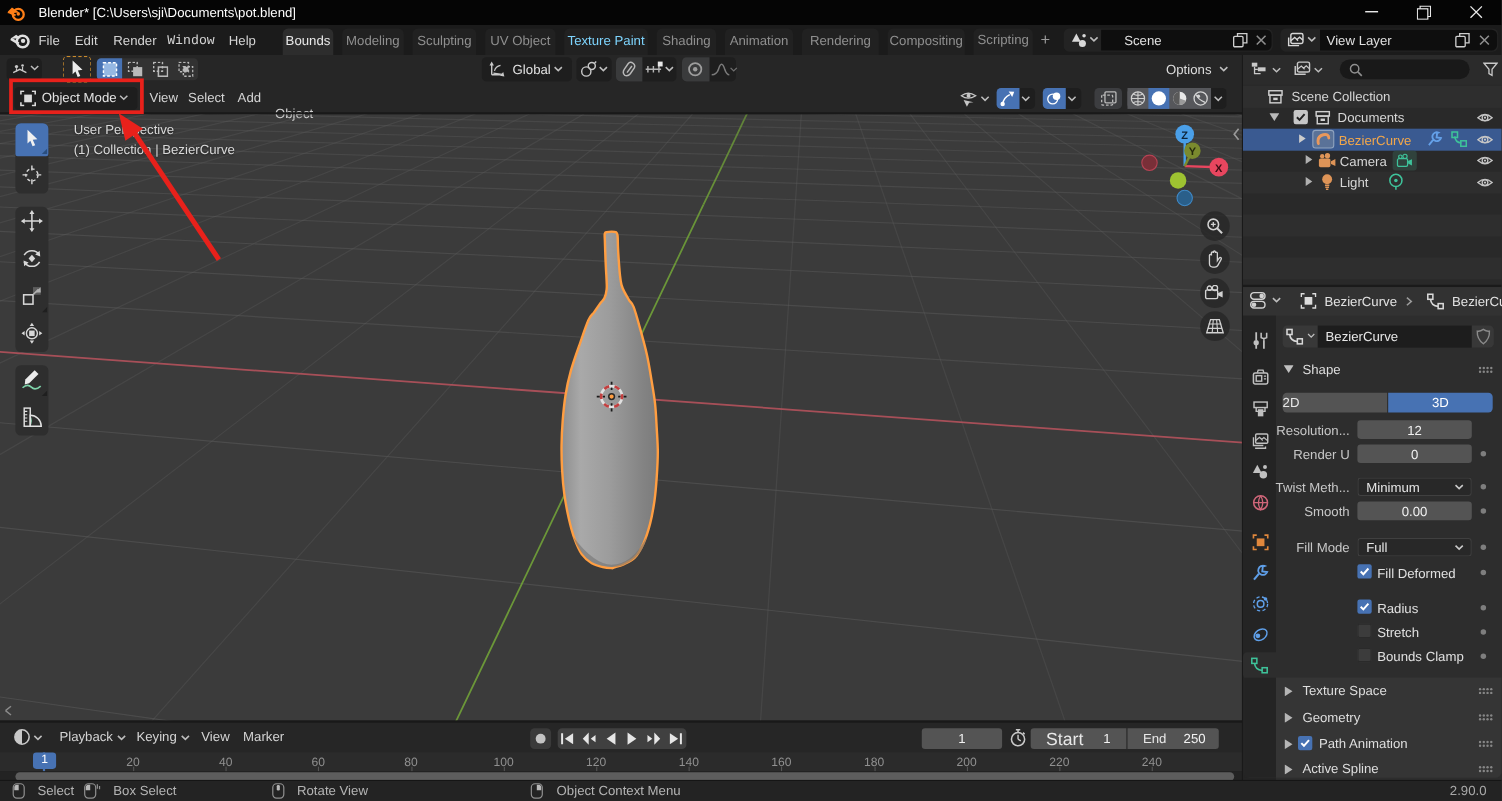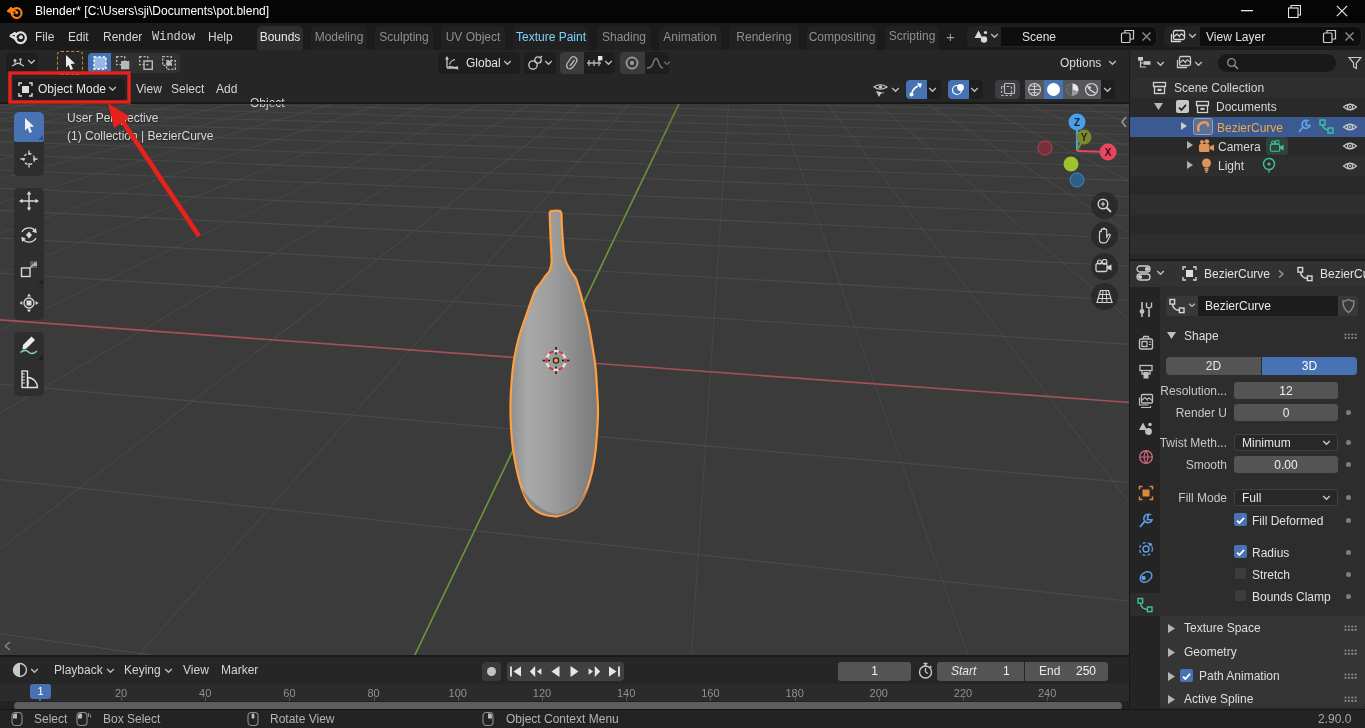--- a/index.html
+++ b/index.html
@@ -639,21 +639,21 @@
     <circle cx="4.9" cy="1.5" r="1.1" fill="#868686"></circle>
     <circle cx="8.3" cy="1.5" r="1.1" fill="#868686"></circle>
     <circle cx="11.7" cy="1.5" r="1.1" fill="#868686"></circle>
     <circle cx="1.5" cy="4.9" r="1.1" fill="#868686"></circle>
     <circle cx="4.9" cy="4.9" r="1.1" fill="#868686"></circle>
     <circle cx="8.3" cy="4.9" r="1.1" fill="#868686"></circle>
     <circle cx="11.7" cy="4.9" r="1.1" fill="#868686"></circle>
   </svg>
 <div class="abs" style="left:1166px;top:357px;width:95px;height:18px;background:#545454;border-radius:4px 0 0 4px"></div>
 <div class="abs" style="left:1262px;top:357px;width:95px;height:18px;background:#4772b3;border-radius:0 4px 4px 0"></div>
-<div class="txt" style="left:1166px;top:359px;color:#e8e8e8;font-size:12px;width:95px;text-align:center">2D</div>
+<div class="txt" style="left:1166px;top:359px;color:#e8e8e8;font-size:12px;width:95px;text-align:left">2D</div>
 <div class="txt" style="left:1262px;top:359px;color:#ffffff;font-size:12px;width:95px;text-align:center">3D</div>
 <div class="txt" style="left:1077px;top:384px;color:#c7c7c7;font-size:12px;width:150px;text-align:right">Resolution...</div>
 <div class="abs" style="left:1234px;top:382px;width:104px;height:17px;background:#545454;border-radius:3px"></div>
 <div class="txt" style="left:1234px;top:384px;color:#f0f0f0;font-size:12px;width:104px;text-align:center">12</div>
 <div class="txt" style="left:1077px;top:406px;color:#c7c7c7;font-size:12px;width:150px;text-align:right">Render U</div>
 <div class="abs" style="left:1234px;top:404px;width:104px;height:17px;background:#545454;border-radius:3px"></div>
 <div class="txt" style="left:1234px;top:406px;color:#f0f0f0;font-size:12px;width:104px;text-align:center">0</div>
 <div class="abs" style="left:1345.5px;top:410.0px;width:5.0px;height:5.0px;border-radius:50%;background:#7e7e7e"></div>
 <div class="txt" style="left:1077px;top:436px;color:#c7c7c7;font-size:12px;width:150px;text-align:right">Twist Meth...</div>
 <div class="abs" style="left:1234px;top:434px;width:104px;height:17px;background:#282828;border-radius:3px;box-shadow:inset 0 0 0 1px #404040"></div>
@@ -796,21 +796,21 @@
   </svg>
 <div class="abs" style="left:838px;top:662px;width:73px;height:19px;background:#545454;border-radius:3px"></div>
 <div class="txt" style="left:838px;top:664px;color:#f2f2f2;font-size:12px;width:73px;text-align:center">1</div>
 <svg class="abs" style="left:917px;top:662px" width="17" height="18" viewBox="0 0 17 18">
 <circle cx="8.5" cy="10" r="6" fill="none" stroke="#c9c9c9" stroke-width="1.4"></circle>
     <path d="M8.5 10 L8.5 6 M8.5 10 L11 11.5" stroke="#c9c9c9" stroke-width="1.3"></path>
 <path d="M6.5 1.5 L10.5 1.5 M8.5 1.5 L8.5 4 M13 4 L14.5 5.5" stroke="#c9c9c9" stroke-width="1.4"></path>
   </svg>
 <div class="abs" style="left:937px;top:662px;width:87px;height:19px;background:#545454;border-radius:3px 0 0 3px"></div>
 <div class="abs" style="left:1025px;top:662px;width:83px;height:19px;background:#545454;border-radius:0 3px 3px 0"></div>
-<div class="txt" style="left:951px;top:664px;color:#e8e8e8;font-size:12px;font-style:italic;">Start</div>
+<div class="txt" style="left:951px;top:664px;color:#e8e8e8;font-size:16px;">Start</div>
 <div class="txt" style="left:1003px;top:664px;color:#f2f2f2;font-size:12px;">1</div>
 <div class="txt" style="left:1039px;top:664px;color:#e8e8e8;font-size:12px;">End</div>
 <div class="txt" style="left:1076px;top:664px;color:#f2f2f2;font-size:12px;">250</div>
 <div class="txt" style="left:106.0px;top:687px;color:#909090;font-size:11px;width:30px;text-align:center">20</div>
 <div class="abs" style="left:121.0px;top:697px;width:1px;height:4px;background:#555;"></div>
 <div class="txt" style="left:190.2px;top:687px;color:#909090;font-size:11px;width:30px;text-align:center">40</div>
 <div class="abs" style="left:205.2px;top:697px;width:1px;height:4px;background:#555;"></div>
 <div class="txt" style="left:274.4px;top:687px;color:#909090;font-size:11px;width:30px;text-align:center">60</div>
 <div class="abs" style="left:289.4px;top:697px;width:1px;height:4px;background:#555;"></div>
 <div class="txt" style="left:358.6px;top:687px;color:#909090;font-size:11px;width:30px;text-align:center">80</div>

